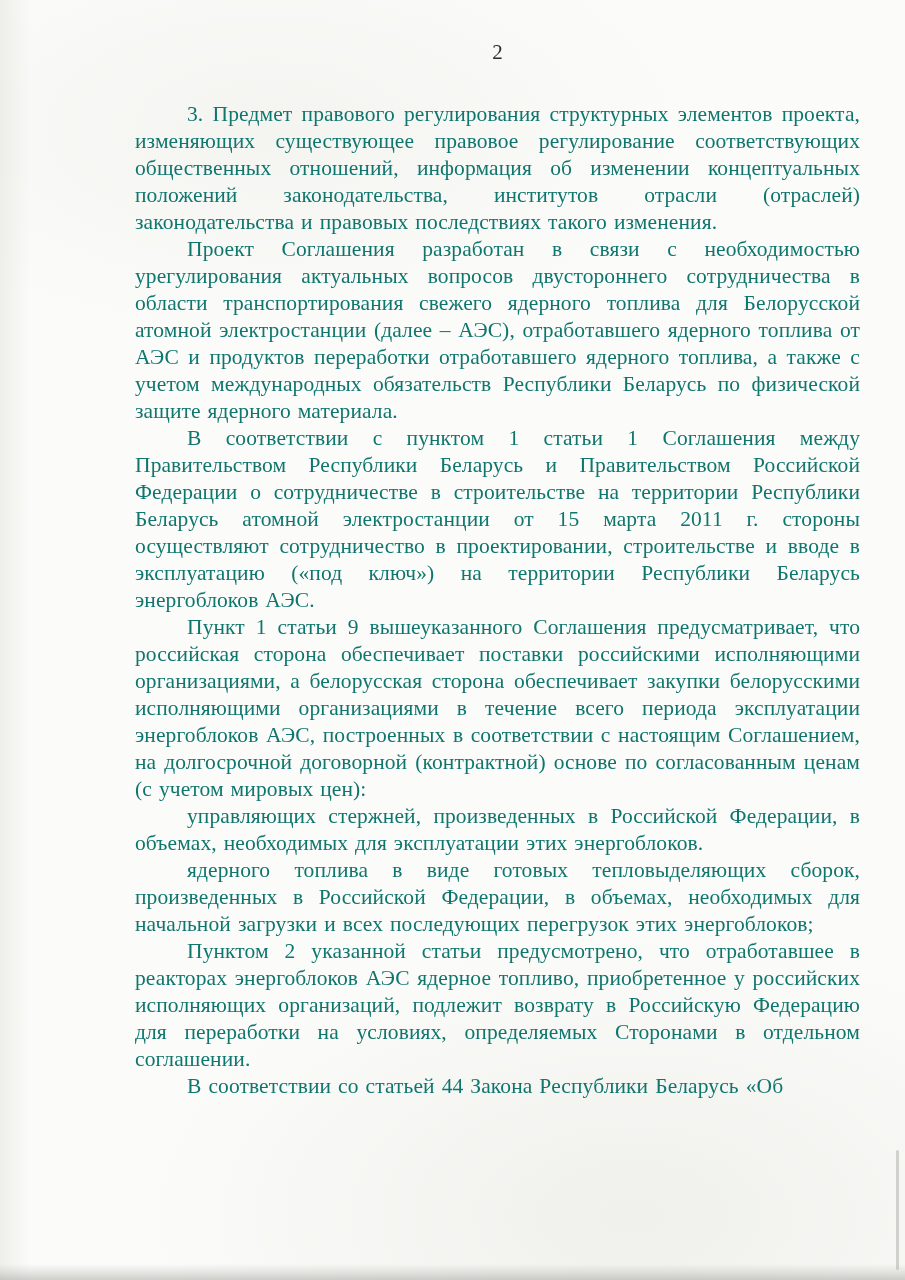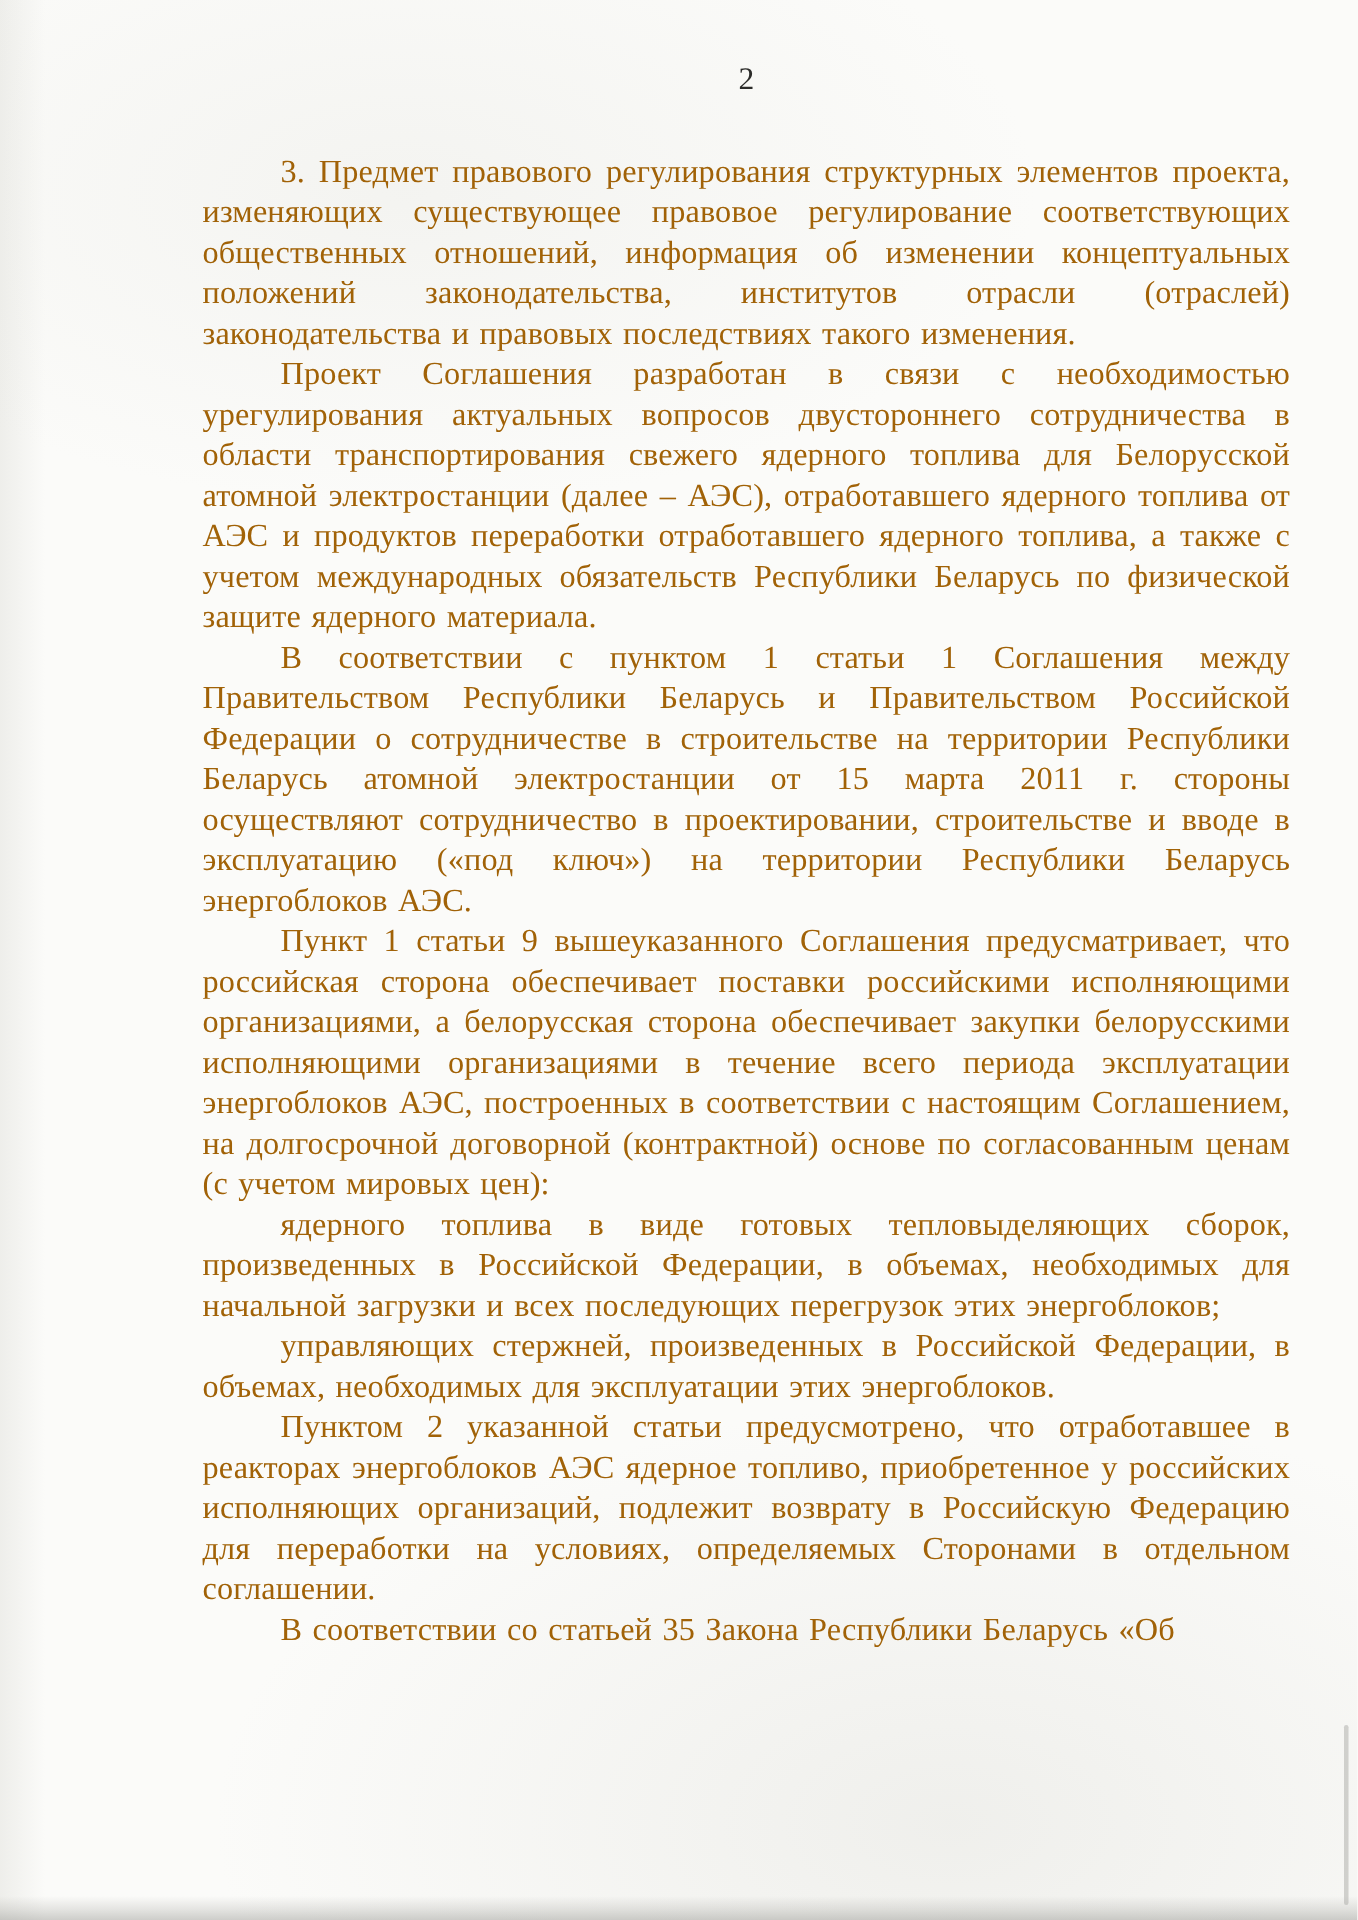--- a/index.html
+++ b/index.html
@@ -50,21 +50,21 @@
     right: 45px;
     text-align: center;
     font-size: 21px;
     color: #2c2c2a;
   }
   .text-block {
     position: absolute;
     top: 101px;
     left: 135px;
     right: 45px;
-    color: #a16207;
+    color: #0f766e;
   }
   .text-block p.para {
     margin: 0;
     font-size: 21.5px;
     line-height: 27px;
     text-align: justify;
     text-indent: 52px;
     word-spacing: 1.5px;
     letter-spacing: 0.1px;
   }
@@ -74,20 +74,20 @@
 
 <div class="paper"></div>
 
 <div class="page-number">2</div>
 
 <div class="text-block">
     <p class="para">3. Предмет правового регулирования структурных элементов проекта, изменяющих существующее правовое регулирование соответствующих общественных отношений, информация об изменении концептуальных положений законодательства, институтов отрасли (отраслей) законодательства и правовых последствиях такого изменения.</p>
     <p class="para">Проект Соглашения разработан в связи с необходимостью урегулирования актуальных вопросов двустороннего сотрудничества в области транспортирования свежего ядерного топлива для Белорусской атомной электростанции (далее – АЭС), отработавшего ядерного топлива от АЭС и продуктов переработки отработавшего ядерного топлива, а также с учетом международных обязательств Республики Беларусь по физической защите ядерного материала.</p>
     <p class="para">В соответствии с пунктом 1 статьи 1 Соглашения между Правительством Республики Беларусь и Правительством Российской Федерации о сотрудничестве в строительстве на территории Республики Беларусь атомной электростанции от 15 марта 2011 г. стороны осуществляют сотрудничество в проектировании, строительстве и вводе в эксплуатацию («под ключ») на территории Республики Беларусь энергоблоков АЭС.</p>
     <p class="para">Пункт 1 статьи 9 вышеуказанного Соглашения предусматривает, что российская сторона обеспечивает поставки российскими исполняющими организациями, а белорусская сторона обеспечивает закупки белорусскими исполняющими организациями в течение всего периода эксплуатации энергоблоков АЭС, построенных в соответствии с настоящим Соглашением, на долгосрочной договорной (контрактной) основе по согласованным ценам (с учетом мировых цен):</p>
+    <p class="para">управляющих стержней, произведенных в Российской Федерации, в объемах, необходимых для эксплуатации этих энергоблоков.</p>
     <p class="para">ядерного топлива в виде готовых тепловыделяющих сборок, произведенных в Российской Федерации, в объемах, необходимых для начальной загрузки и всех последующих перегрузок этих энергоблоков;</p>
-    <p class="para">управляющих стержней, произведенных в Российской Федерации, в объемах, необходимых для эксплуатации этих энергоблоков.</p>
     <p class="para">Пунктом 2 указанной статьи предусмотрено, что отработавшее в реакторах энергоблоков АЭС ядерное топливо, приобретенное у российских исполняющих организаций, подлежит возврату в Российскую Федерацию для переработки на условиях, определяемых Сторонами в отдельном соглашении.</p>
-    <p class="para">В соответствии со статьей 35 Закона Республики Беларусь «Об</p>
+    <p class="para">В соответствии со статьей 44 Закона Республики Беларусь «Об</p>
   </div>
 
 <div class="bottom-edge-shadow"></div>
 <div class="right-edge-shadow"></div>
 
 </body></html>

